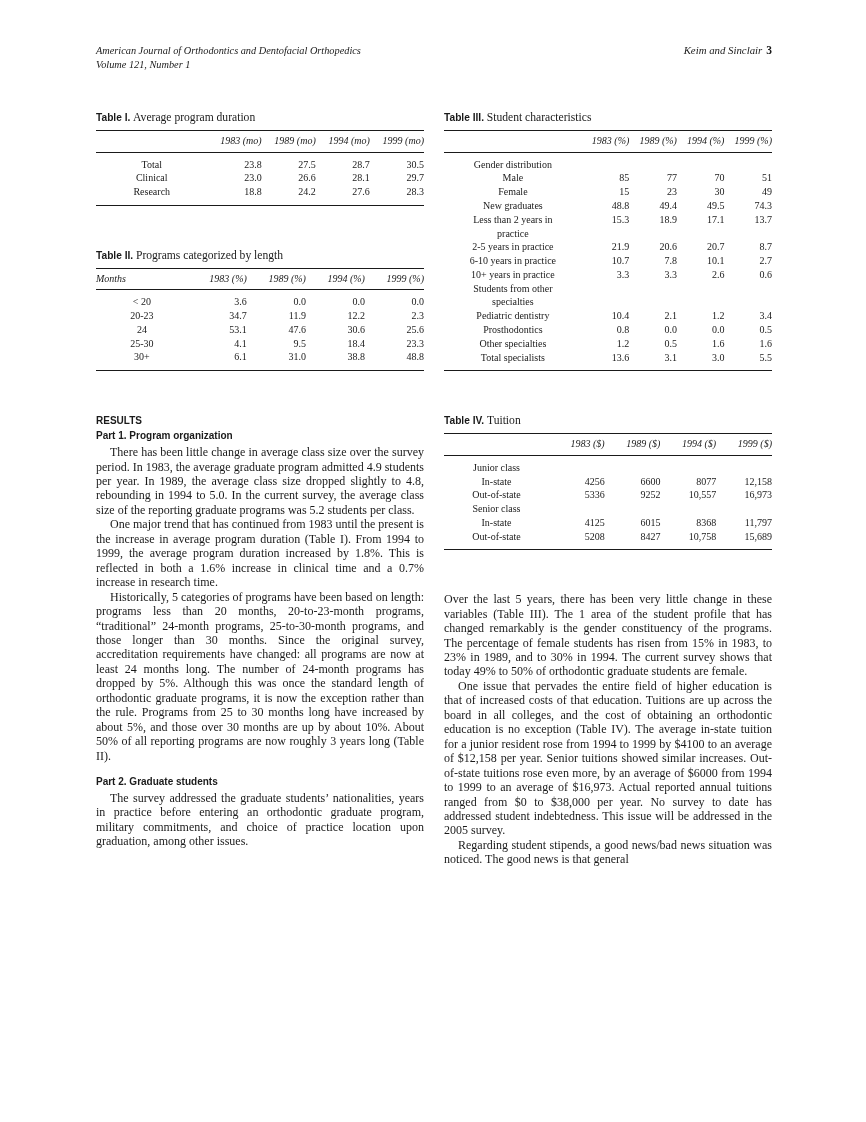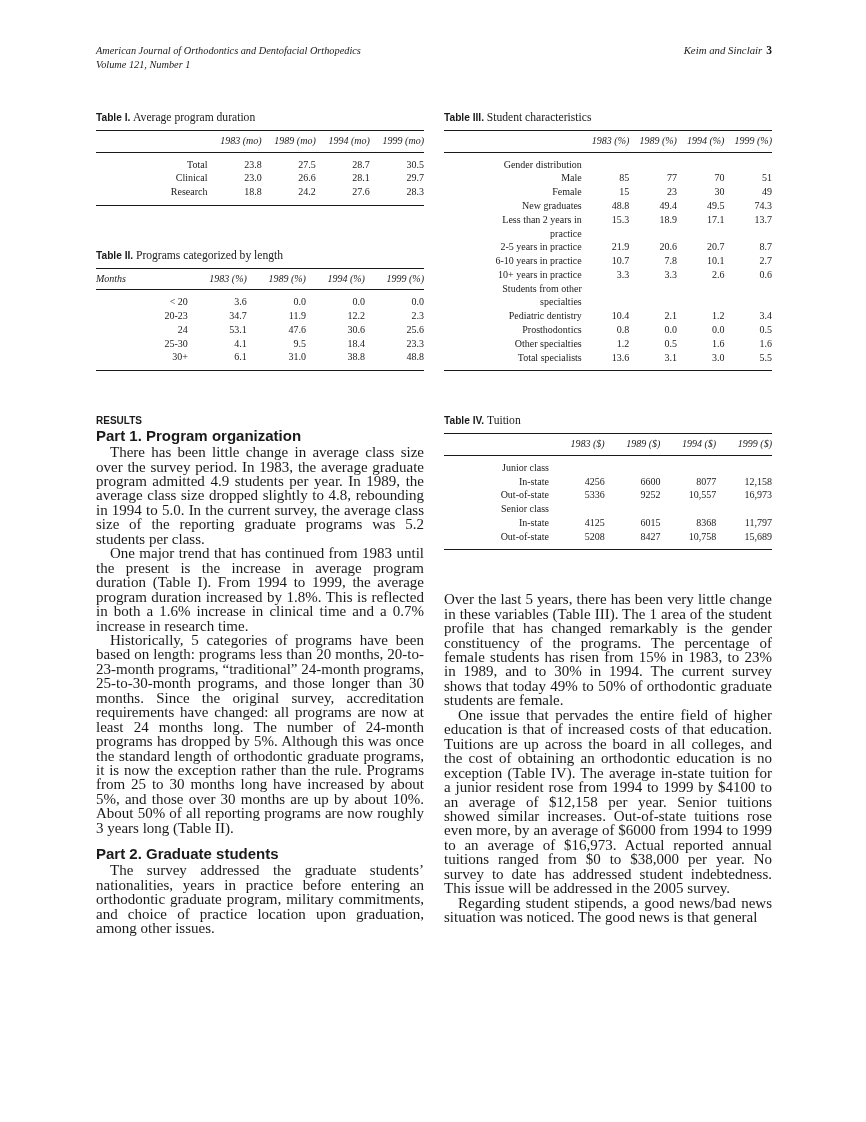--- a/index.html
+++ b/index.html
@@ -94,48 +94,48 @@
   }
   table.data thead th {
     font-style: italic;
     font-weight: normal;
     text-align: right;
     padding-top: 4px;
     padding-bottom: 4px;
     white-space: nowrap;
   }
   table.data thead th.lbl { text-align: left; }
-  table.data tbody td.lbl { text-align: right; white-space: nowrap; }
+  table.data tbody td.lbl { text-align: center; white-space: nowrap; }
   table.data tbody td.num { text-align: right; white-space: nowrap; }
 
   tr.head-row th { border-top: 1.6px solid #1a1a1a; border-bottom: 0.9px solid #1a1a1a; }
   tbody tr:first-child td { padding-top: 6px; }
   tbody tr.last-row td { padding-bottom: 6px; border-bottom: 0.9px solid #1a1a1a; }
 
   td.indent1 { padding-left: 13px; }
   td.indent2 { padding-left: 22px; }
 
   
   .sec-head {
     font-family: "Liberation Sans", sans-serif;
     font-weight: bold;
     font-size: 10px;
     line-height: 15px;
     margin: 0;
   }
   .sub-head {
     font-family: "Liberation Sans", sans-serif;
     font-weight: bold;
-    font-size: 15px;
+    font-size: 10px;
     line-height: 15px;
     margin: 0 0 2px 0;
   }
   p.body {
     margin: 0;
-    font-size: 15px;
+    font-size: 12px;
     line-height: 14.45px;
     text-align: justify;
     text-indent: 14px;
     hyphens: none;
   }
   p.body.noindent { text-indent: 0; }
   .gap-before { margin-top: 11px; }
 </style>
 </head>
 <body>

